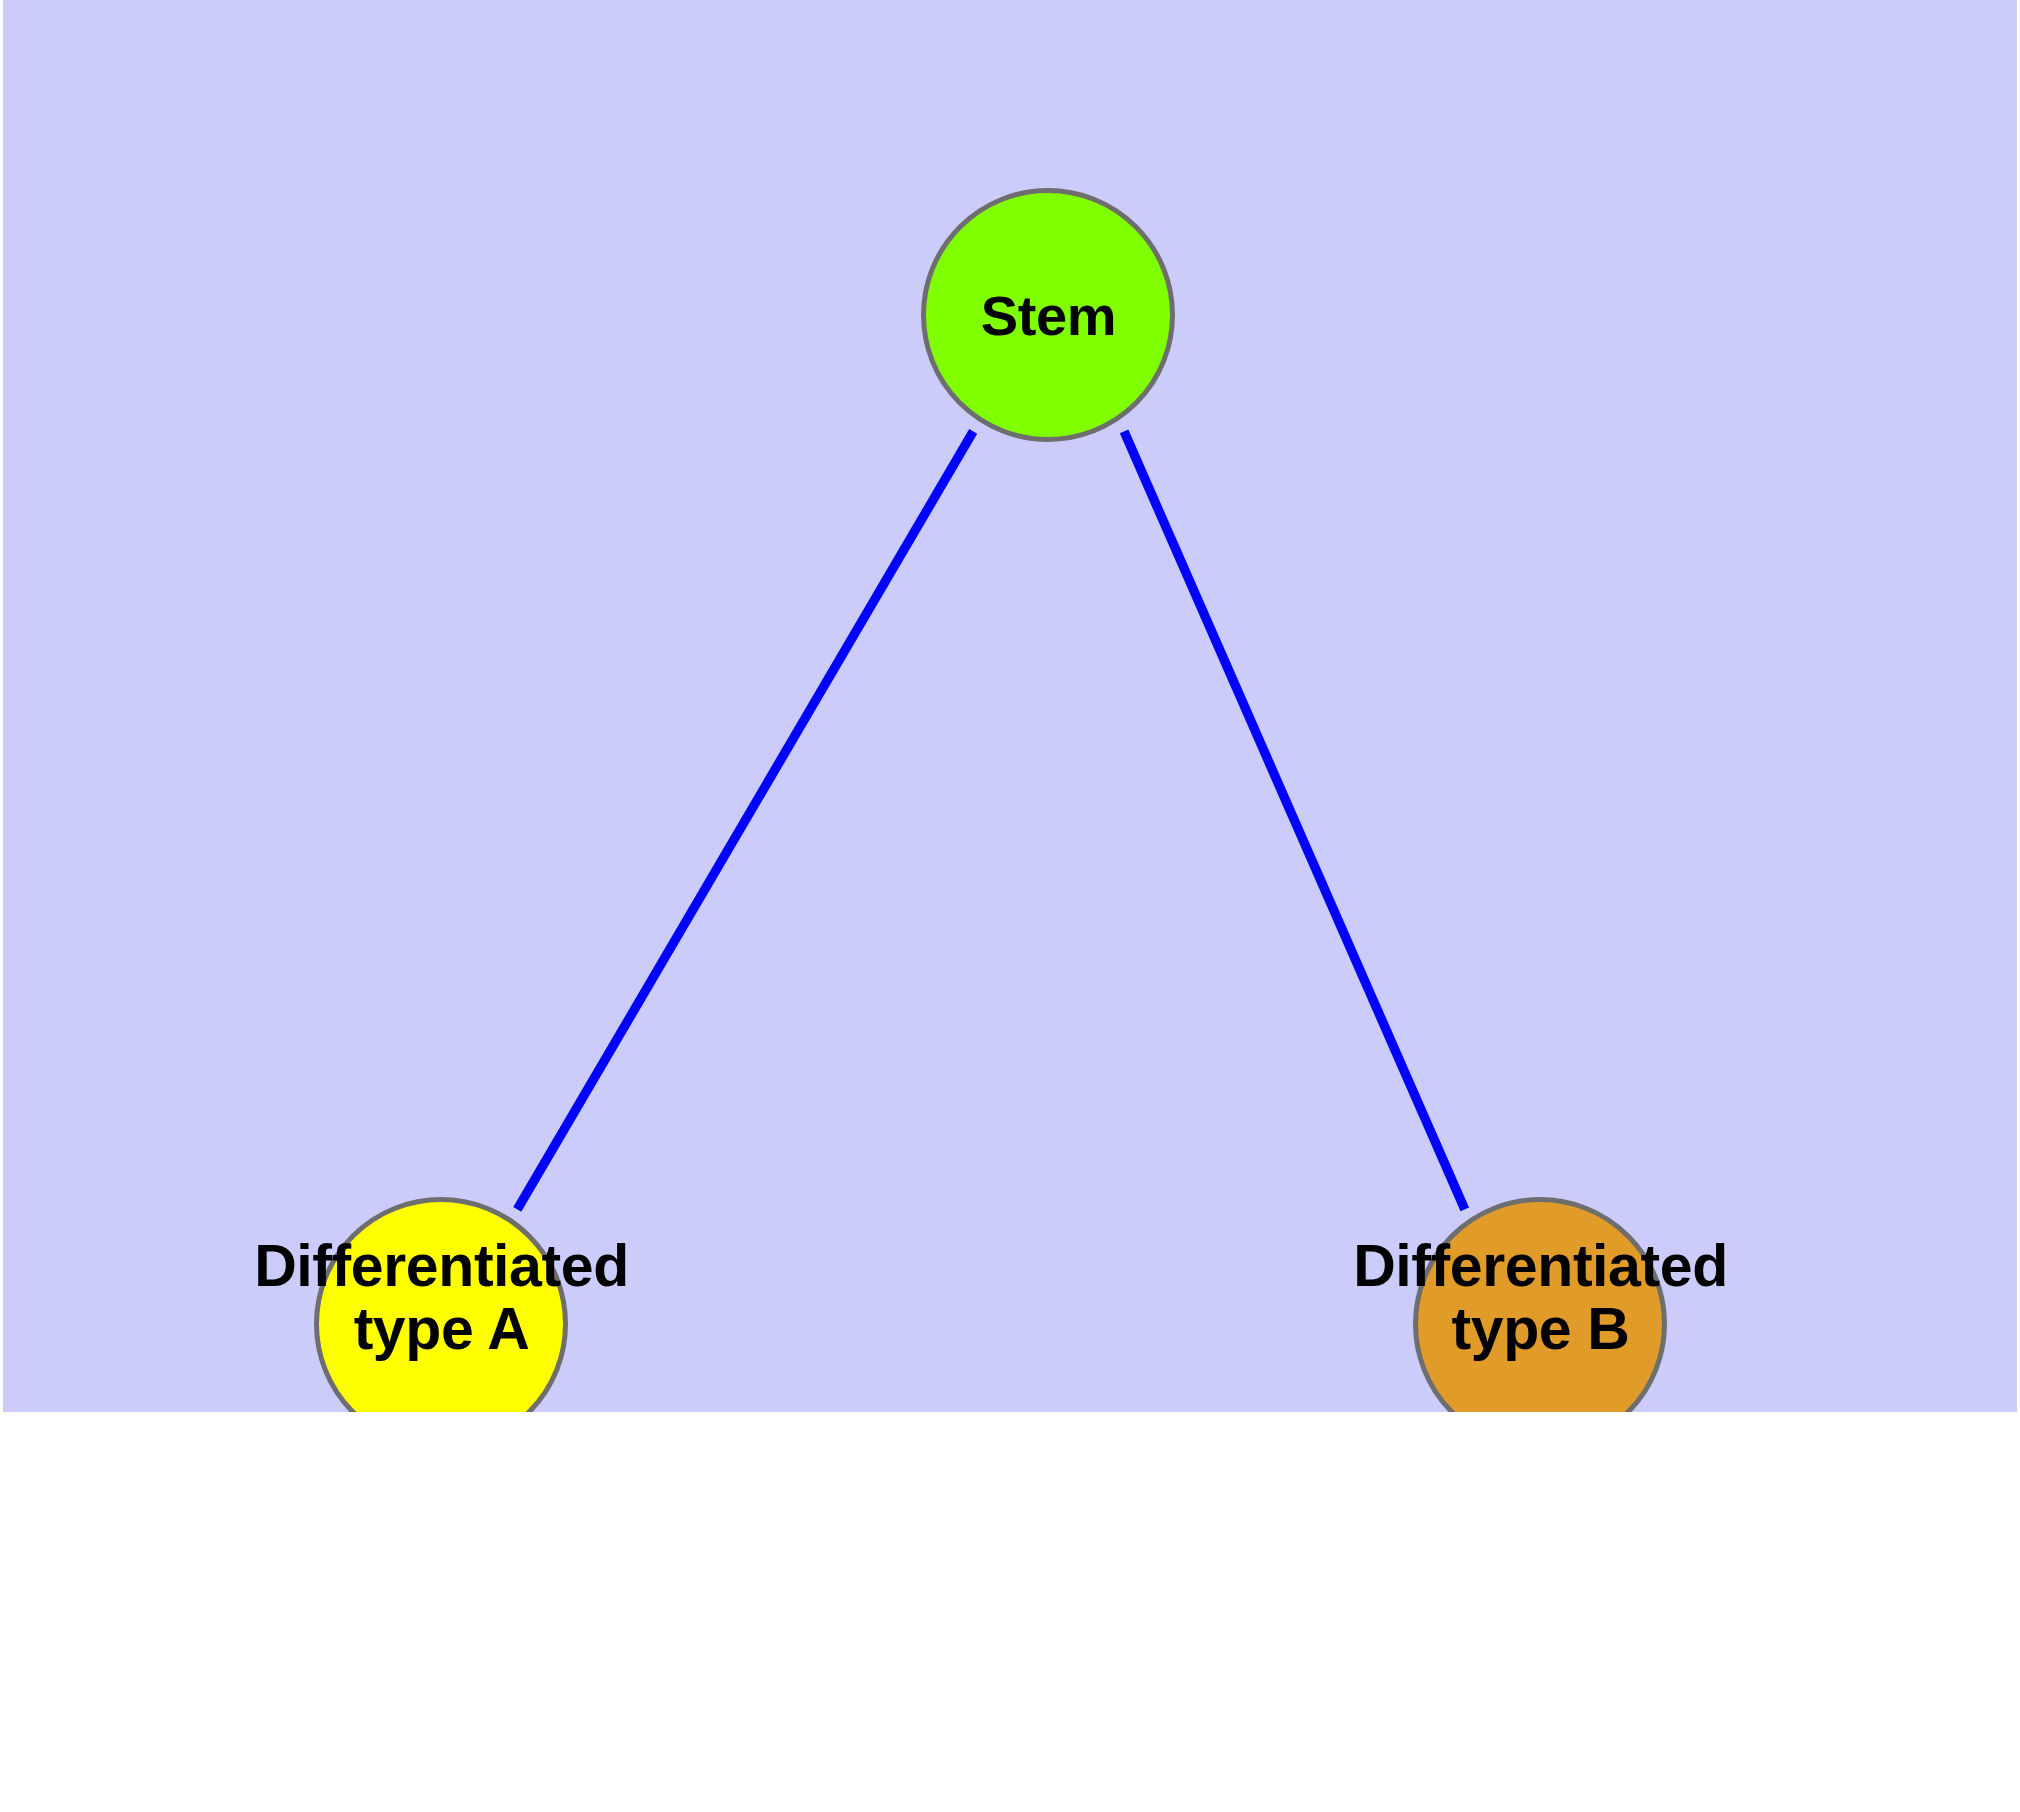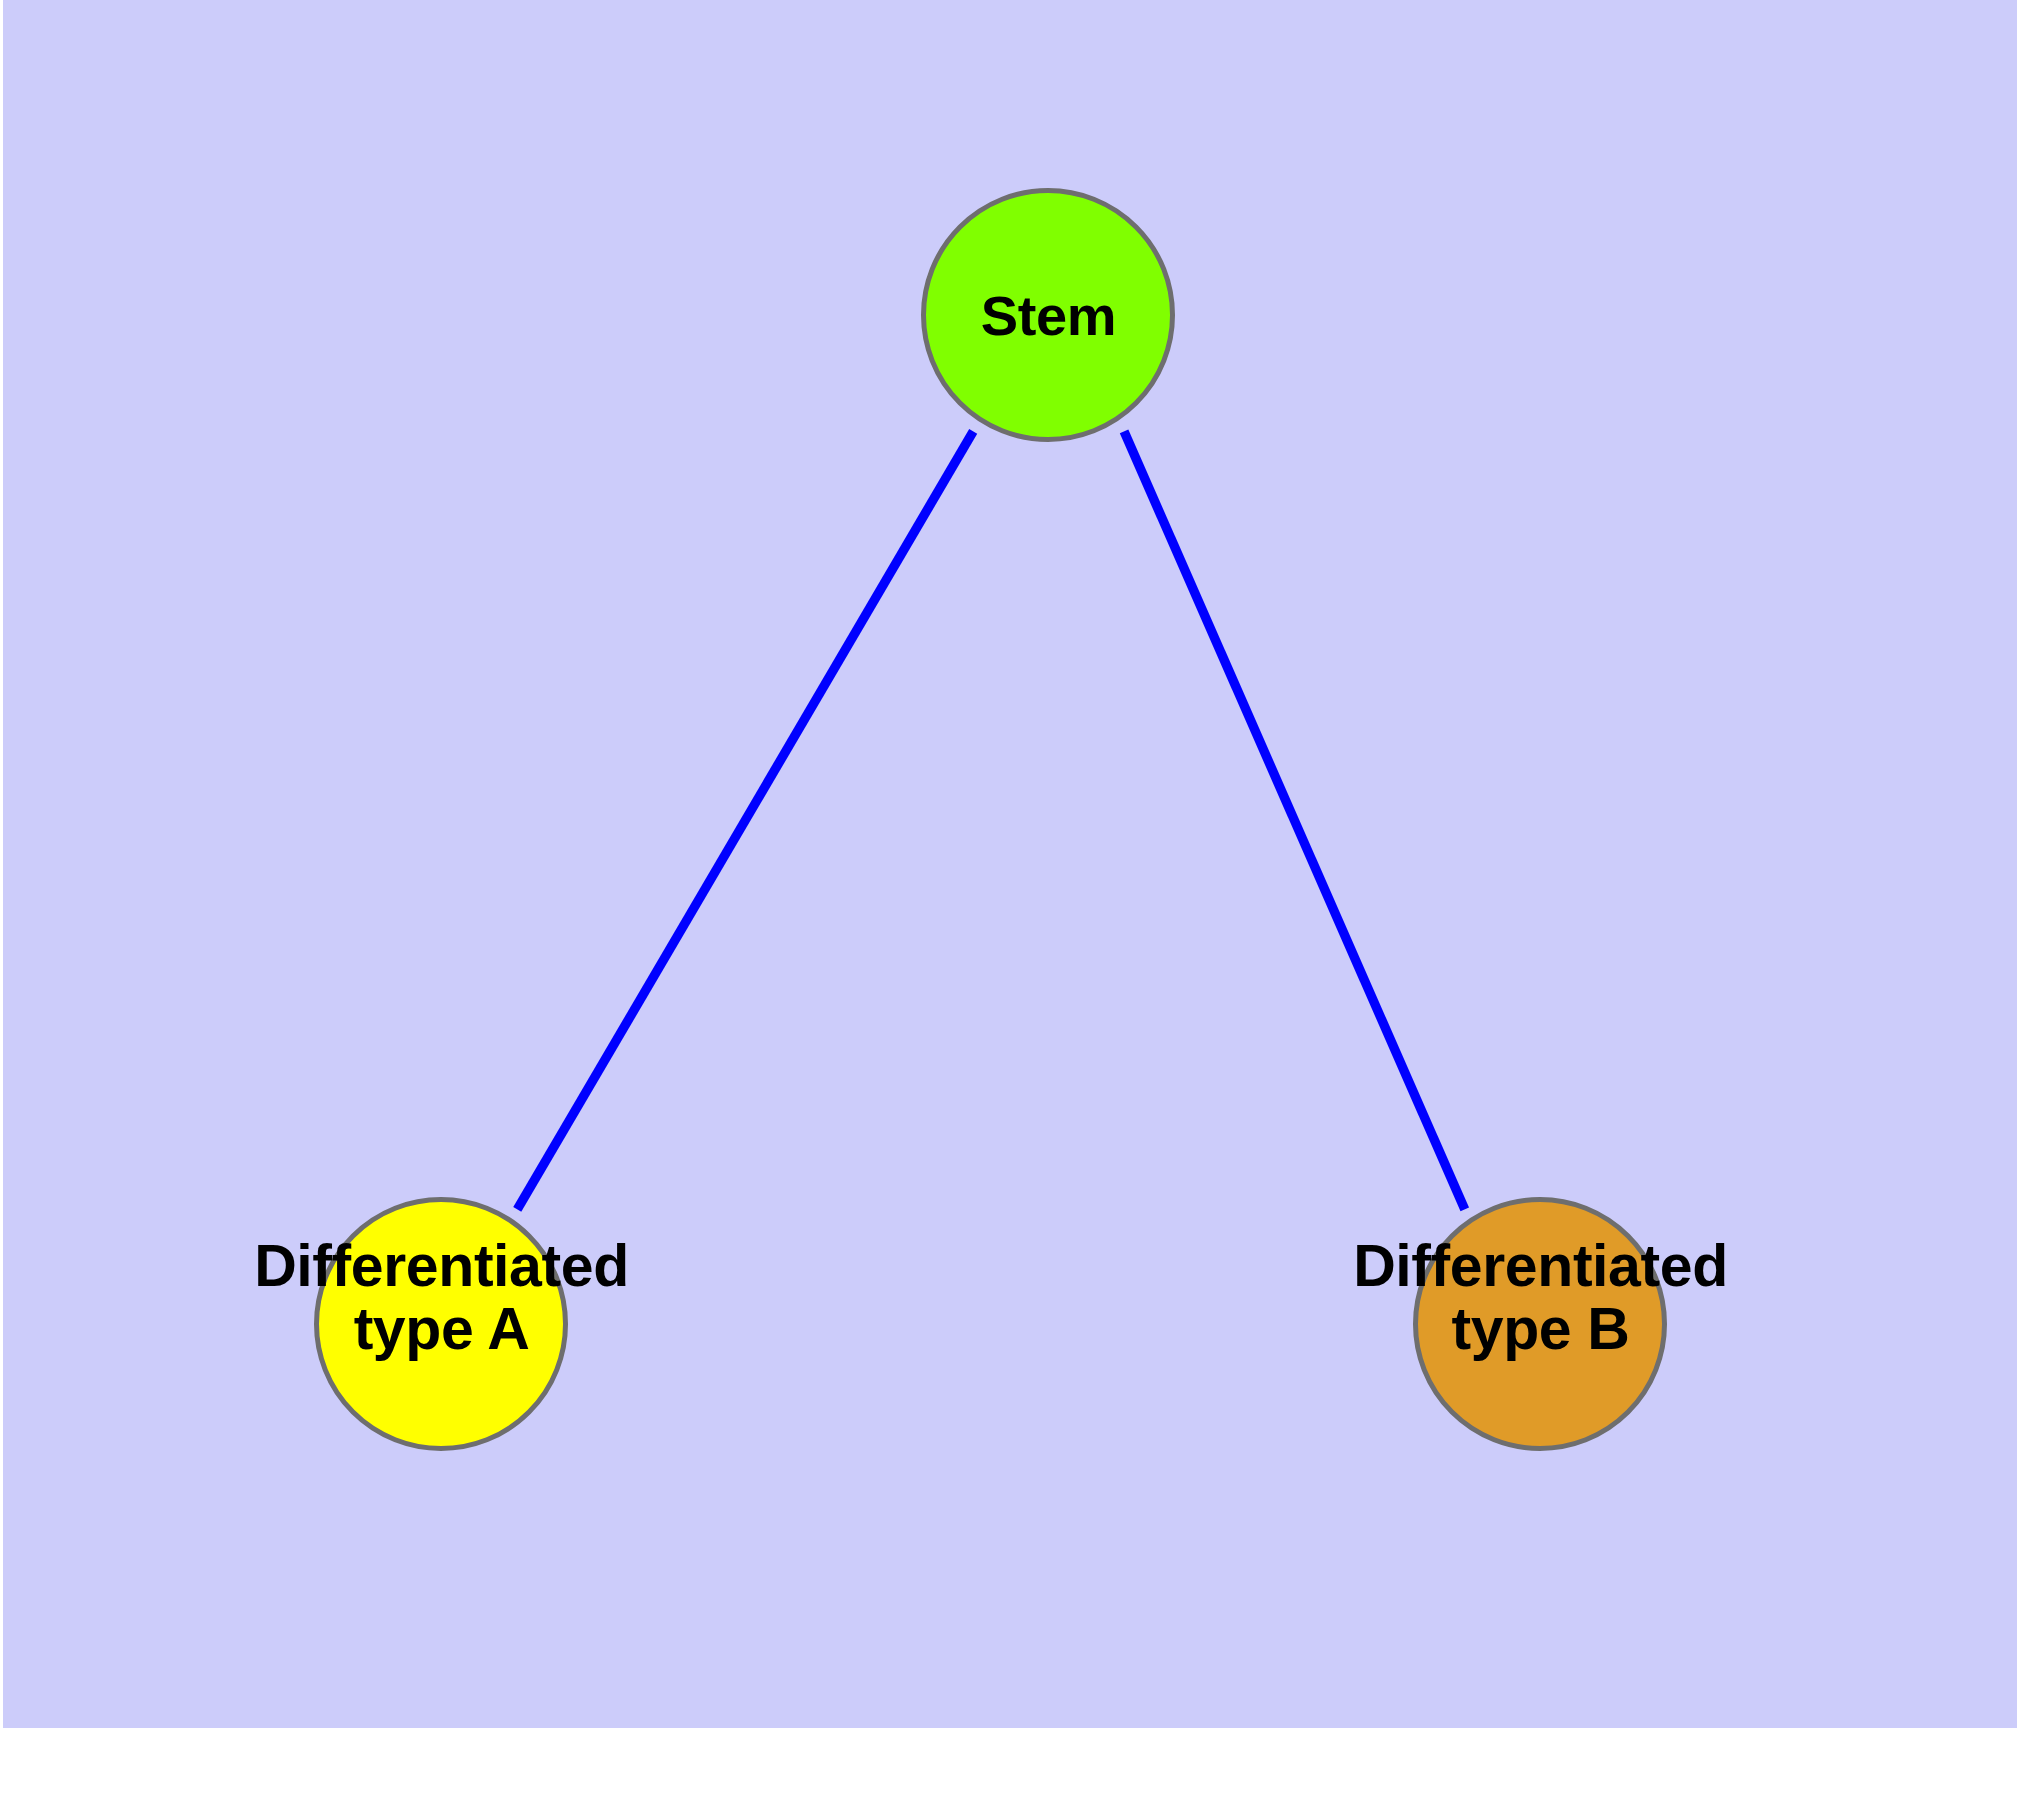--- a/index.html
+++ b/index.html
@@ -3,21 +3,21 @@
 <meta charset="utf-8">
 <style>
   html, body {
     margin: 0;
     padding: 0;
     background: #ffffff;
   }
   #canvas {
     position: relative;
     width: 2021px;
-    height: 1728px;
+    height: 1412px;
     background: #ffffff;
     overflow: hidden;
     font-family: "Liberation Sans", sans-serif;
   }
   #plot-bg {
     position: absolute;
     left: 3.4px;
     top: 0px;
     width: 2014px;
     height: 1812px;

